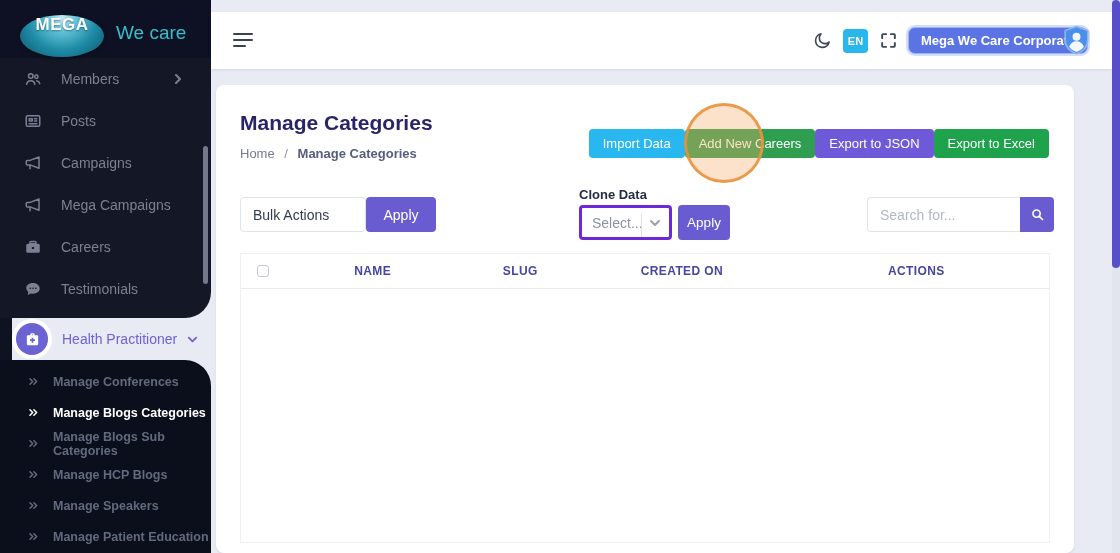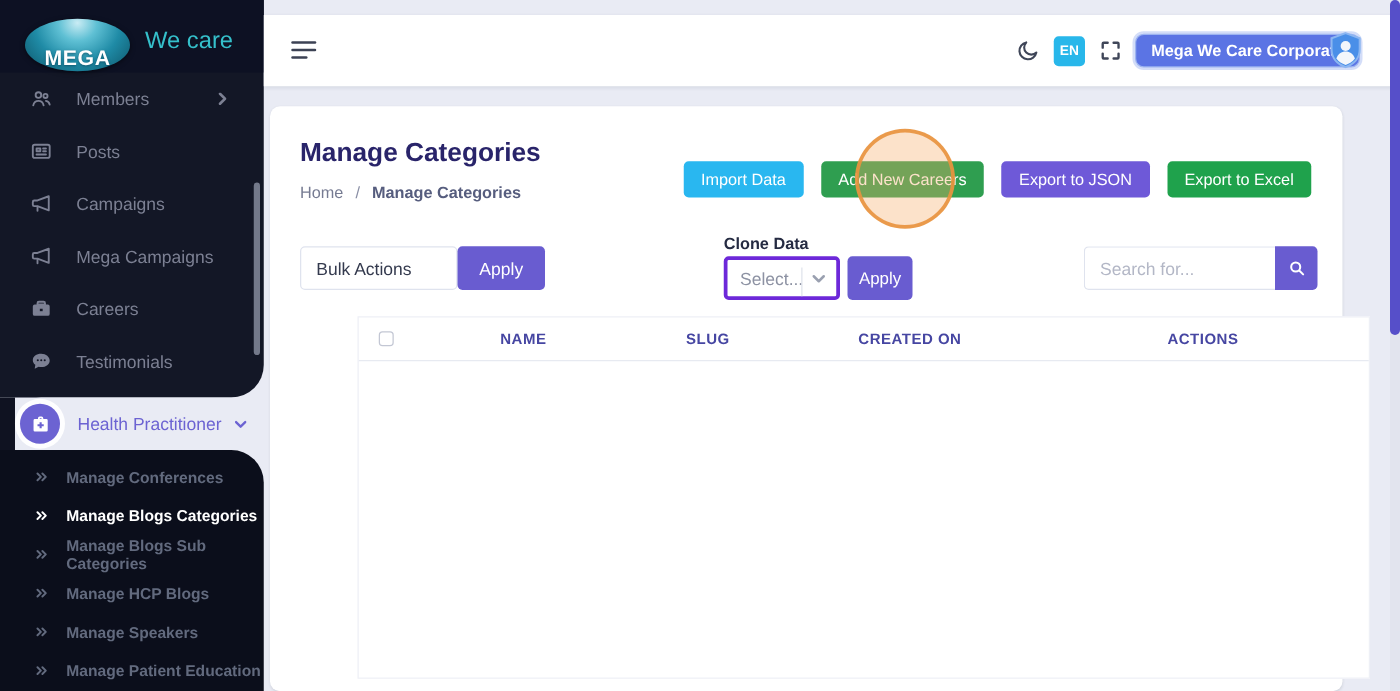--- a/index.html
+++ b/index.html
@@ -6,21 +6,21 @@
   html,body { width:1120px; height:553px; }
   body { font-family:"Liberation Sans", sans-serif; background:#e9ebf4; }
   .stage { position:relative; width:1120px; height:553px; overflow:hidden; background:#e9ebf4; }
 
   
   .sb-underlay { position:absolute; left:0; top:0; width:211px; height:553px; background:#e9ebf4; }
   .sb-top { position:absolute; left:0; top:0; width:211px; height:318px; background:#131726; border-radius:0 0 26px 0; }
   .logo-row { position:relative; height:58px; background:#0d1123; border-radius:0; }
   .logo-ellipse { position:absolute; left:20px; top:15px; width:84px; height:42px; border-radius:50%;
     background:radial-gradient(ellipse at 50% 8%, #c9ecf4 0%, #5fc0d4 26%, #1f8ba6 58%, #0d5468 100%);
-    display:flex; align-items:flex-end; justify-content:center; box-shadow:0 1px 4px rgba(0,0,0,.5); }
+    display:flex; align-items:flex-start; justify-content:center; box-shadow:0 1px 4px rgba(0,0,0,.5); }
   .logo-mega { color:#fff; font-weight:bold; font-size:17px; letter-spacing:.5px; text-shadow:0 1px 2px rgba(0,40,60,.5); }
   .logo-wecare { position:absolute; left:116px; top:22px; color:#35c0cb; font-size:19px; }
   .sb-menu { position:absolute; left:0; top:58px; width:199px; }
   .sb-item { position:relative; height:42px; display:flex; align-items:center; padding-left:24px; color:#7c8093; font-size:14px; cursor:pointer; }
   .sb-item .ic { width:18px; height:18px; margin-right:19px; flex:0 0 18px; color:#7c8093; }
   .sb-item .chev { position:absolute; right:16px; width:10px; height:10px; color:#7c8093; }
   .sb-scrollthumb { position:absolute; right:3px; top:146px; width:5px; height:138px; background:#858b9c; border-radius:3px; opacity:.85; }
 
   .sb-strip { position:absolute; left:0; top:318px; width:12px; height:42px; background:#0f1221; }
   .hp-pill { position:absolute; left:12px; top:318px; width:199px; height:42px; background:#e9ebf4; border-radius:21px 0 0 21px; display:flex; align-items:center; cursor:pointer; }
@@ -56,21 +56,21 @@
   .pg-thumb { position:absolute; left:1112px; top:0; width:8px; height:268px; background:#564fc9; border-radius:4px; }
 
   
   .card { position:absolute; left:216px; top:85px; width:858px; height:468px; background:#fff; border-radius:8px; box-shadow:0 1px 2px rgba(56,65,74,.12); }
   .page-title { position:absolute; left:24px; top:26px; font-size:21px; font-weight:bold; color:#29246a; }
   .breadcrumb { position:absolute; left:24px; top:61px; font-size:13px; color:#767b92; }
   .breadcrumb .crumb-home { color:#767b92; cursor:pointer; }
   .breadcrumb .crumb-sep { margin:0 6px; color:#8a8fa5; }
   .breadcrumb .crumb-cur { color:#565d7e; font-weight:600; }
 
-  .actions-row { position:absolute; right:25px; top:44px; display:flex; gap:14px; }
+  .actions-row { position:absolute; right:25px; top:44px; display:flex; gap:0; }
   .btn { height:29px; border:none; border-radius:4px; color:#fff; font-size:13px; font-family:"Liberation Sans",sans-serif;
     display:flex; align-items:center; padding:0 14px; cursor:pointer; white-space:nowrap; }
   .btn-cyan { background:#29b7f0; }
   .btn-green1 { background:#2f9e50; }
   .btn-purple { background:#6e59d8; }
   .btn-green2 { background:#1fa24c; }
   .click-ring { position:absolute; left:468px; top:18px; width:80px; height:80px; border-radius:50%;
     background:rgba(246,173,103,.35); border:3px solid rgba(233,146,62,.9); pointer-events:none; z-index:5; }
 
   .bulk-select { position:absolute; left:24px; top:112px; width:126px; height:35px; background:#fff; border:1px solid #dfe3ee;
@@ -84,21 +84,21 @@
   .clone-select .divider { position:absolute; right:27px; top:6px; width:1px; height:23px; background:#e0e3ec; }
   .clone-select .sel-chev { position:absolute; right:8px; width:12px; height:12px; color:#9aa0b0; }
   .apply-btn2 { position:absolute; left:462px; top:120px; width:52px; height:35px; background:#695cd0; border:none; border-radius:4px;
     color:#fff; font-size:13.5px; cursor:pointer; font-family:"Liberation Sans",sans-serif; }
   .search-input { position:absolute; left:651px; top:112px; width:153px; height:35px; background:#fff; border:1px solid #dfe3ee;
     border-right:none; border-radius:4px 0 0 4px; font-size:14px; color:#343a4e; padding-left:12px; outline:none; font-family:"Liberation Sans",sans-serif; }
   .search-input::placeholder { color:#b3b7c6; }
   .search-btn { position:absolute; left:804px; top:112px; width:34px; height:35px; background:#695cd0; border:none;
     border-radius:0 4px 4px 0; cursor:pointer; display:flex; align-items:center; justify-content:center; }
 
-  .table-wrap { position:absolute; left:24px; top:168px; width:810px; height:290px; border:1px solid #eef0f6; background:#fff;margin-left:46px; }
+  .table-wrap { position:absolute; left:24px; top:168px; width:810px; height:290px; border:1px solid #eef0f6; background:#fff; }
   .thead { display:flex; height:35px; border-bottom:1px solid #e7eaf1; align-items:center; }
   .th { font-size:12px; font-weight:bold; color:#4646a2; letter-spacing:.4px; text-align:center; }
   .col-cb { width:44px; display:flex; align-items:center; justify-content:center; }
   .col-name { width:176px; } .col-slug { width:120px; } .col-created { width:204px; } .col-actions { width:266px; }
   .checkbox { width:12px; height:12px; border:1px solid #c3c7d4; border-radius:3px; background:#fff; cursor:pointer; }
   .tbody { height:254px; }
 
   .ic-stroke { stroke:currentColor; fill:none; stroke-width:2; stroke-linecap:round; stroke-linejoin:round; }
 </style>
 </head>

